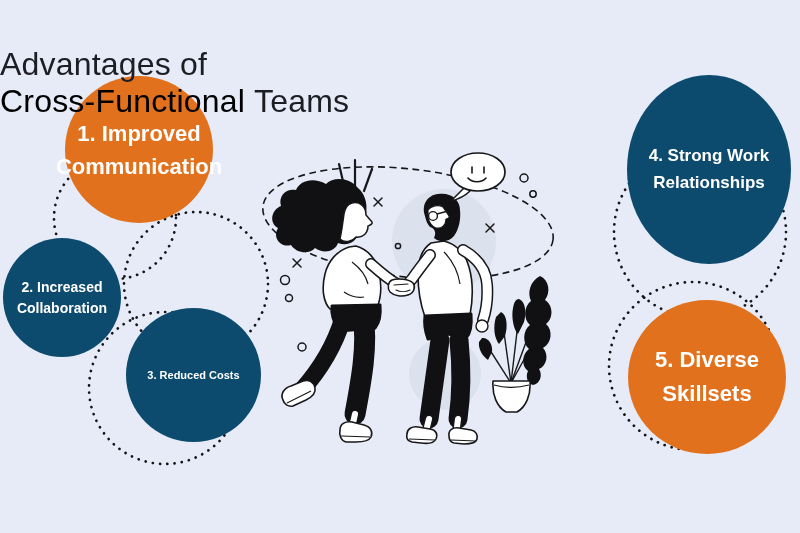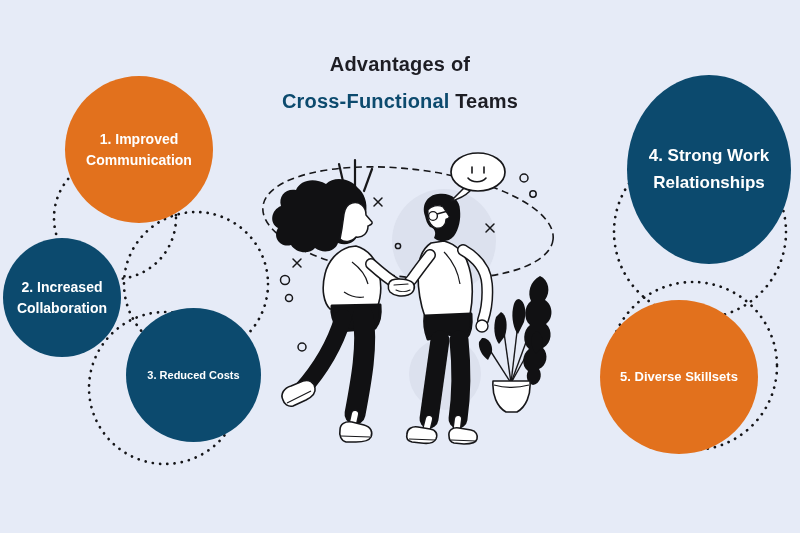--- a/index.html
+++ b/index.html
@@ -10,31 +10,31 @@
   }
   svg.decor{position:absolute;left:0;top:0;display:block;}
   .bubble{
     position:absolute;border-radius:50%;
     display:flex;align-items:center;justify-content:center;
     text-align:center;color:#ffffff;font-weight:600;
     box-sizing:border-box;
   }
   .orange{background:#e2711d}
   .dark{background:#0c4a6e}
-  .b1{left:65px;top:76px;width:148px;height:147px;font-size:14px;line-height:1.5;padding:0 12px}
+  .b1{left:65px;top:76px;width:148px;height:147px;font-size:22px;line-height:1.5;padding:0 12px}
   .b2{left:3px;top:238px;width:118px;height:119px;font-size:14px;line-height:1.5;padding:0 6px}
   .b3{left:126px;top:308px;width:135px;height:134px;font-size:11px;line-height:1.5;padding:0 14px}
   .b4{left:627px;top:75px;width:164px;height:189px;font-size:17px;line-height:1.55;padding:0 12px}
-  .b5{left:600px;top:300px;width:158px;height:154px;font-size:13px;line-height:1.55;padding:0 18px}
+  .b5{left:628px;top:300px;width:158px;height:154px;font-size:22px;line-height:1.55;padding:0 18px}
   .title{
     position:absolute;top:46px;left:0;width:100%;
-    text-align:center;color:#1d1d24;font-weight:700;
-    font-size:20px;line-height:37px;letter-spacing:.2px;
+    color:#1d1d24;font-weight:400;
+    font-size:32px;line-height:37px;letter-spacing:.2px;
   }
-  .hl{color:#0c4a6e;margin-right:.28em}
+  .hl{color:#000000;margin-right:.28em}
 </style>
 </head>
 <body>
 
 <div class="canvas">
 
   <svg class="decor" width="800" height="533" viewBox="0 0 800 533">
 
     <g fill="none" stroke="#141417" stroke-width="2.7" stroke-dasharray="0.1 7.2" stroke-linecap="round">
       <circle cx="115" cy="218" r="61"></circle>

